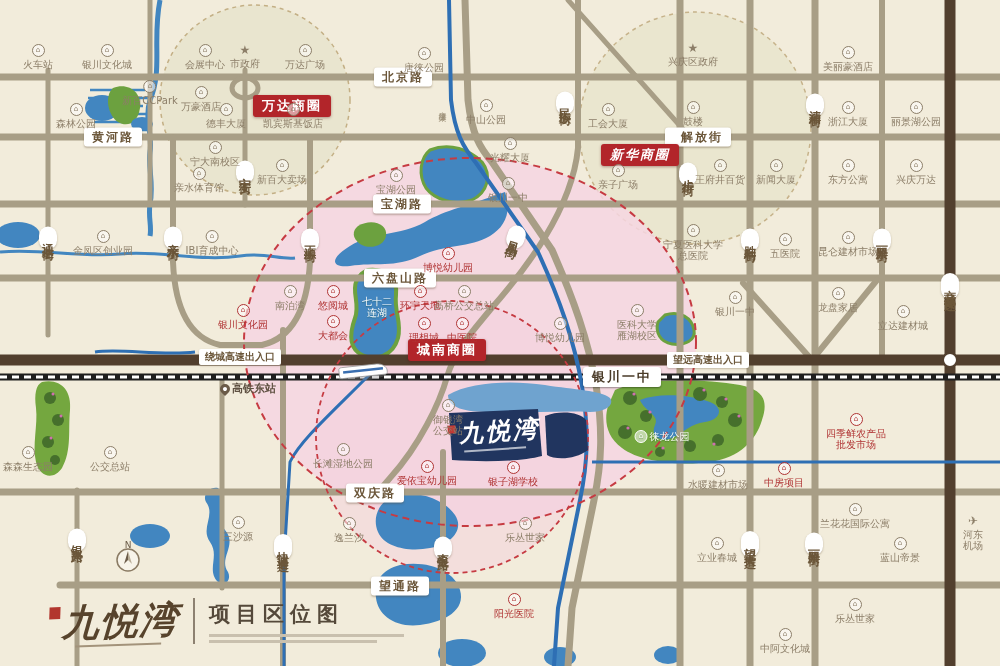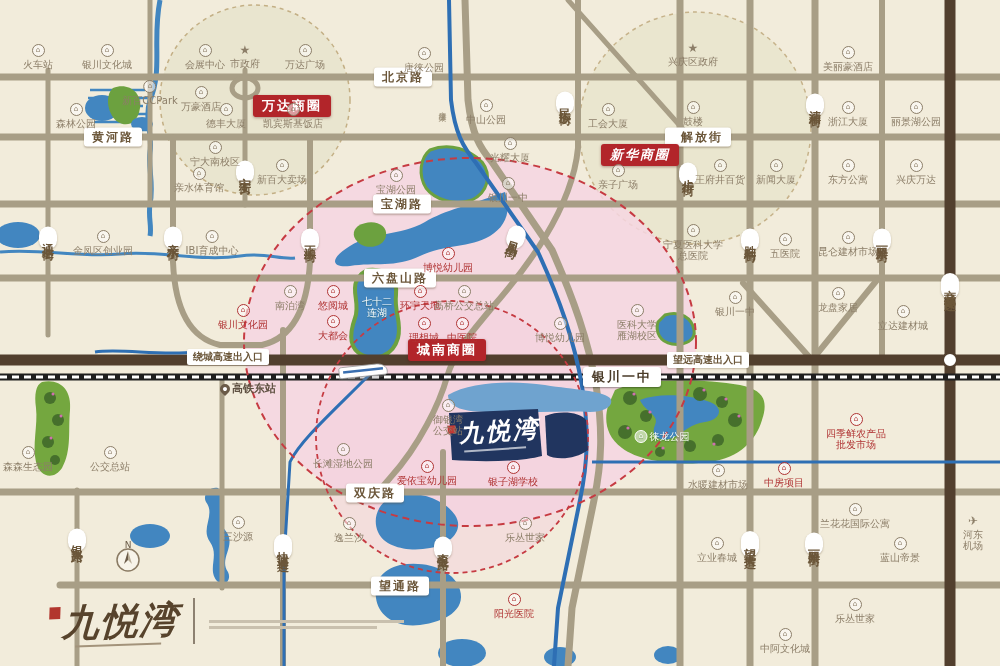--- a/index.html
+++ b/index.html
@@ -242,21 +242,21 @@
       <div class="rlv" style="transform: translate(-50%, -50%) rotate(18deg); left: 516px; top: 237px;">凤凰街</div>
       <div class="rlv" style="left: 750px; top: 240px;">胜利街</div>
       <div class="rlv" style="left: 882px; top: 240px;">丽景街</div>
       <div class="rlv" style="left: 950px; top: 286px;">京藏高速</div>
       <div class="rlv" style="left: 688px; top: 174px;">步行街</div>
       <div class="rlv" style="left: 77px; top: 540px;">银兴路</div>
       <div class="rlv" style="left: 283px; top: 547px;">快速通道</div>
       <div class="rlv" style="left: 443px; top: 548px;">李银路</div>
       <div class="rlv" style="left: 750px; top: 544px;">望远大道</div>
       <div class="rlv" style="left: 814px; top: 544px;">丽景街</div>
-      <div class="ent" style="left: 228px; top: 357px;">绕城高速出入口</div>
+      <div class="ent" style="left: 240px; top: 357px;">绕城高速出入口</div>
       <div class="ent" style="left: 708px; top: 360px;">望远高速出入口</div>
       <div class="area" style="left: 292px; top: 106px;">万达商圈</div>
       <div class="area" style="left: 640px; top: 155px; font-style: italic;">新华商圈</div>
       <div class="area" style="left: 447px; top: 350px;">城南商圈</div>
       <div class="poi" style="left: 38px; top: 44px;"><span class="ic-b">⌂</span><span>火车站</span></div>
       <div class="poi" style="left: 107px; top: 44px;"><span class="ic-b">⌂</span><span>银川文化城</span></div>
       <div class="poi" style="left: 205px; top: 44px;"><span class="ic-b">⌂</span><span>会展中心</span></div>
       <div class="poi" style="left: 245px; top: 44px;"><span class="ic-s">★</span><span>市政府</span></div>
       <div class="poi" style="left: 305px; top: 44px;"><span class="ic-b">⌂</span><span>万达广场</span></div>
       <div class="poi" style="left: 150px; top: 80px;"><span class="ic-b">⌂</span><span>新百CCPark</span></div>
@@ -338,18 +338,19 @@
     </div>
 
 <div id="brand">
   <div class="callig">
     <span class="seal"></span>
     <span>九悦湾</span>
     <span class="pinyin"></span>
   </div>
   <div class="divider"></div>
   <div>
+    <div class="title">项目区位图</div>
     <div class="bar1"></div>
     <div class="bar2"></div>
   </div>
 </div>
 
 </div>
 
 </body></html>

